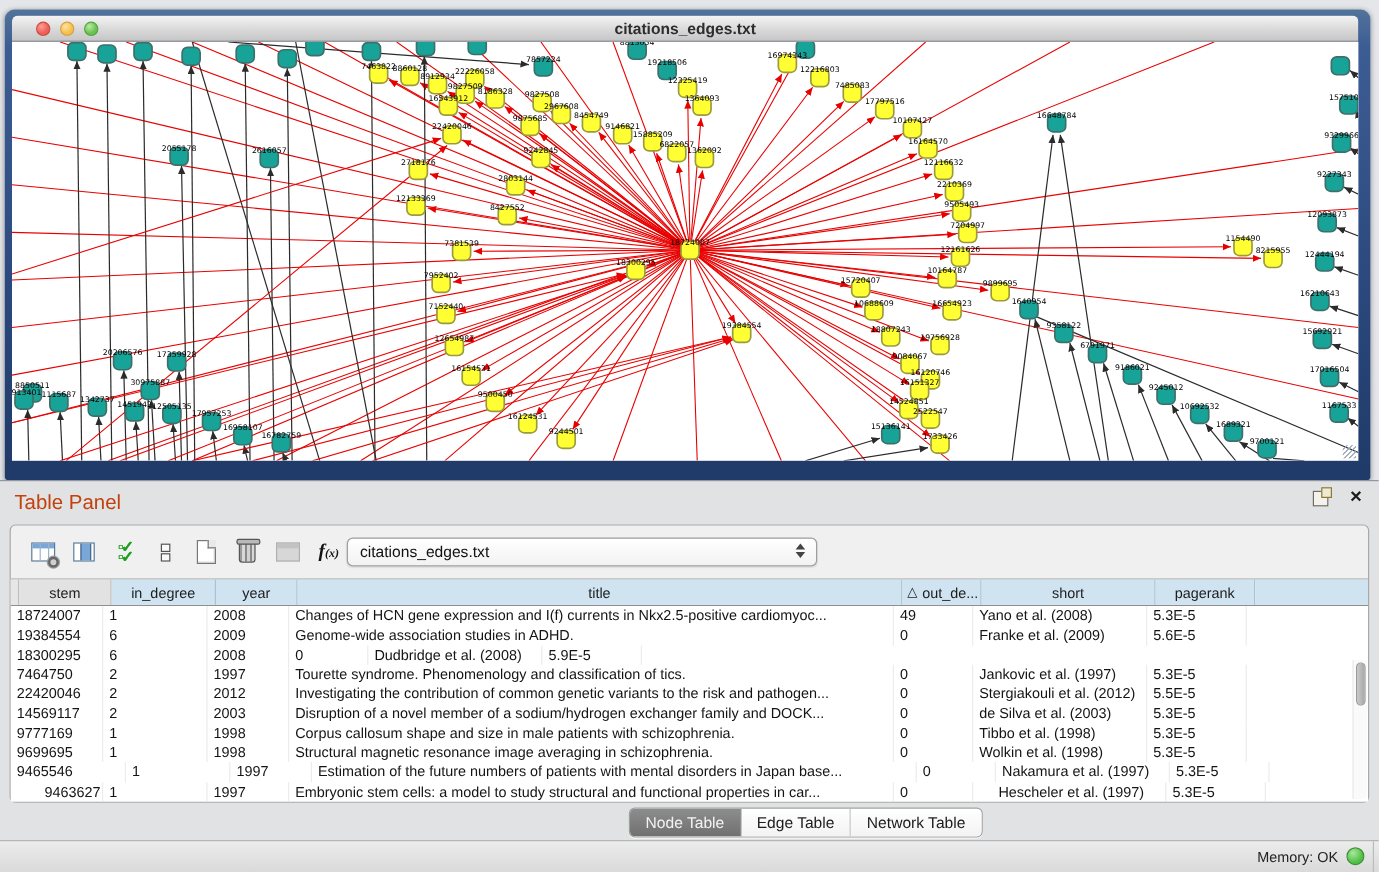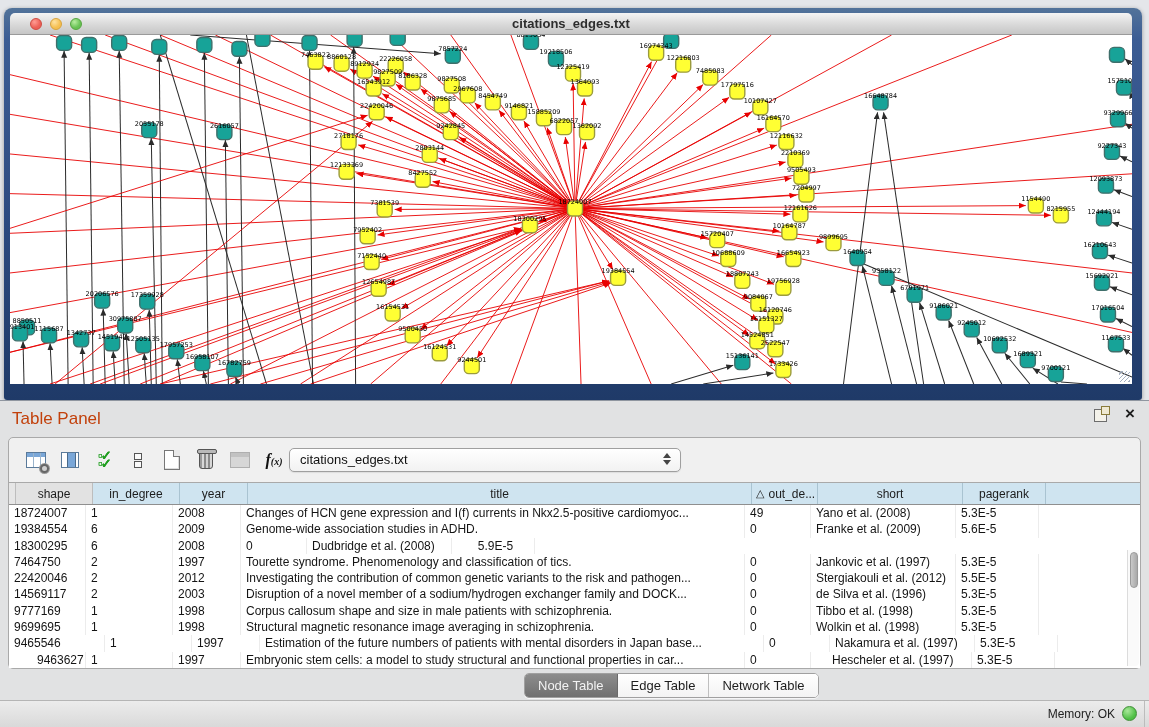--- a/index.html
+++ b/index.html
@@ -530,21 +530,21 @@
             </span>
         </div>
       </div>
 
       <div id="grid">
         <div id="grid-inner">
           <div id="hdr-row">
             <div class="rowhead"></div>
 
             <div class="hcell gray" style="width: 77px;">
-                <span>shape</span>
+                <span>stem</span>
               </div>
               <div class="hcell" style="width: 87px;">
                 <span>in_degree</span>
               </div>
               <div class="hcell" style="width: 68px;">
                 <span>year</span>
               </div>
               <div class="hcell" style="width: 504px;">
                 <span>title</span>
               </div>
@@ -578,21 +578,21 @@
                 <div class="tcell" style="width: 66px;">0</div>
                 <div class="tcell" style="width: 145px;">Franke et al. (2009)</div>
                 <div class="tcell" style="width: 83px;">5.6E-5</div>
               </div>
               <div class="trow">
                 <div class="tcell" style="width: 77px;">18300295</div>
                 <div class="tcell" style="width: 87px;">6</div>
                 <div class="tcell" style="width: 68px;">2008</div>
                 <div class="tcell" style="width: 66px;">0</div>
                 <div class="tcell" style="width: 145px;">Dudbridge et al. (2008)</div>
-                <div class="tcell" style="width: 83px; text-align: center;">5.9E-5</div>
+                <div class="tcell" style="width: 83px;">5.9E-5</div>
               </div>
               <div class="trow">
                 <div class="tcell" style="width: 77px;">7464750</div>
                 <div class="tcell" style="width: 87px;">2</div>
                 <div class="tcell" style="width: 68px;">1997</div>
                 <div class="tcell" style="width: 504px;">Tourette syndrome. Phenomenology and classification of tics.</div>
                 <div class="tcell" style="width: 66px;">0</div>
                 <div class="tcell" style="width: 145px;">Jankovic et al. (1997)</div>
                 <div class="tcell" style="width: 83px;">5.3E-5</div>
               </div>
@@ -604,21 +604,21 @@
                 <div class="tcell" style="width: 66px;">0</div>
                 <div class="tcell" style="width: 145px;">Stergiakouli et al. (2012)</div>
                 <div class="tcell" style="width: 83px;">5.5E-5</div>
               </div>
               <div class="trow">
                 <div class="tcell" style="width: 77px;">14569117</div>
                 <div class="tcell" style="width: 87px;">2</div>
                 <div class="tcell" style="width: 68px;">2003</div>
                 <div class="tcell" style="width: 504px;">Disruption of a novel member of a sodium/hydrogen exchanger family and DOCK...</div>
                 <div class="tcell" style="width: 66px;">0</div>
-                <div class="tcell" style="width: 145px;">de Silva et al. (1996)</div>
+                <div class="tcell" style="width: 145px;">de Silva et al. (2003)</div>
                 <div class="tcell" style="width: 83px;">5.3E-5</div>
               </div>
               <div class="trow">
                 <div class="tcell" style="width: 77px;">9777169</div>
                 <div class="tcell" style="width: 87px;">1</div>
                 <div class="tcell" style="width: 68px;">1998</div>
                 <div class="tcell" style="width: 504px;">Corpus callosum shape and size in male patients with schizophrenia.</div>
                 <div class="tcell" style="width: 66px;">0</div>
                 <div class="tcell" style="width: 145px;">Tibbo et al. (1998)</div>
                 <div class="tcell" style="width: 83px;">5.3E-5</div>

